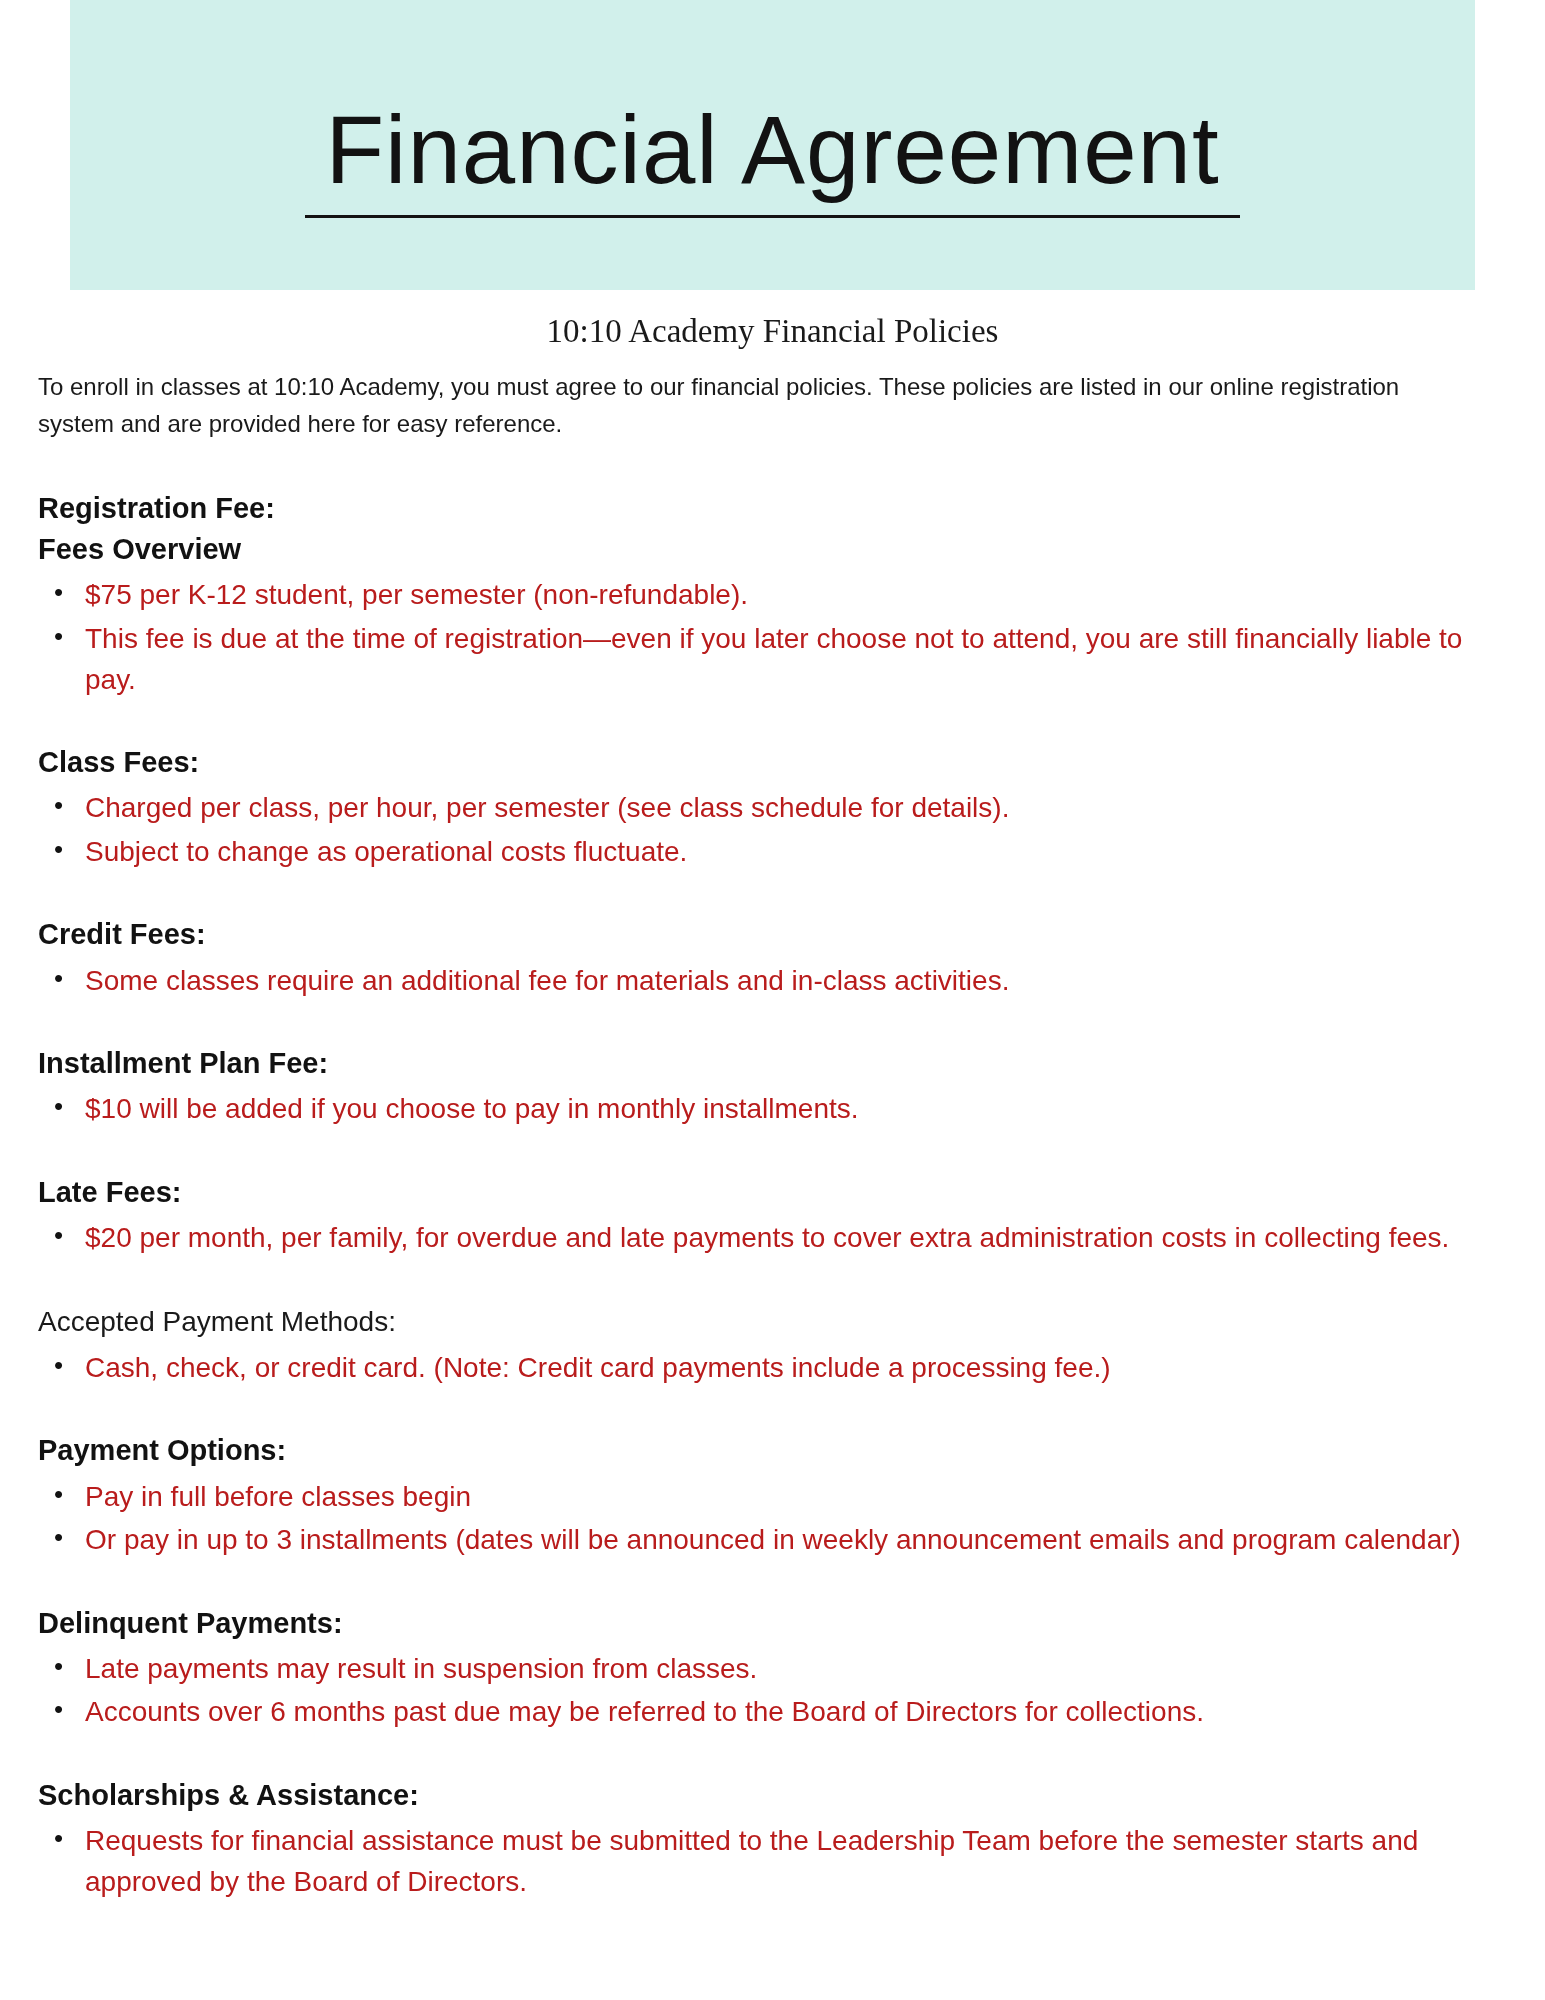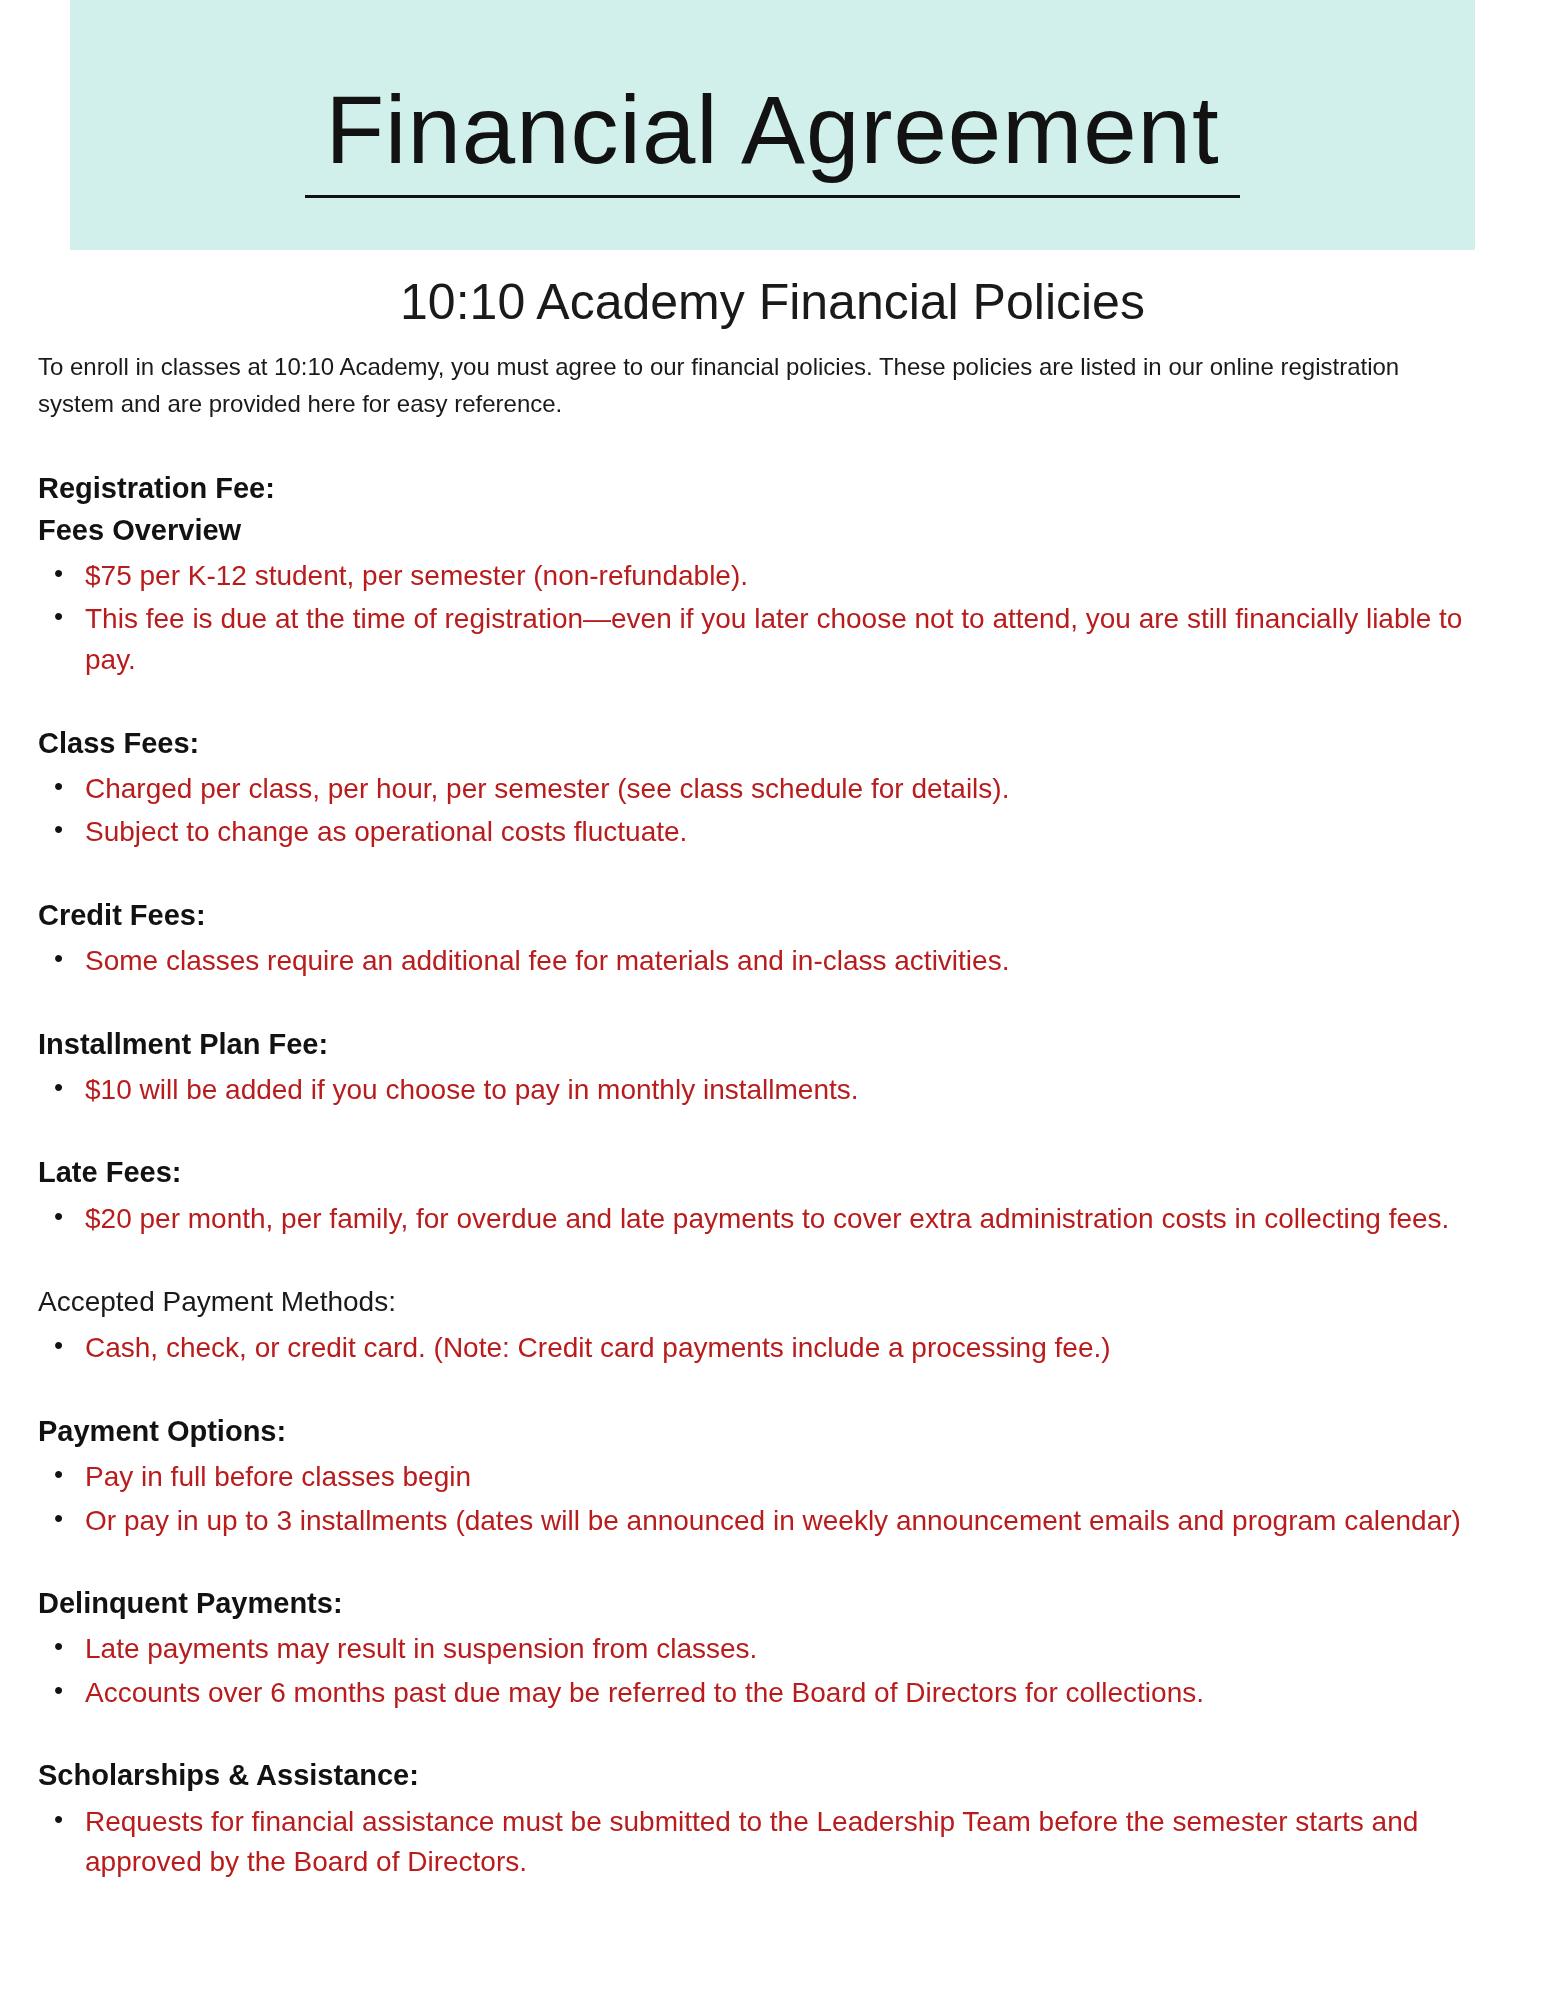--- a/index.html
+++ b/index.html
@@ -13,45 +13,46 @@
     color: #161616;
   }
   .page {
     position: relative;
     width: 1545px;
     height: 2000px;
     background: #ffffff;
   }
   .banner {
     margin: 0 70px;
-    height: 250px;
+    height: 290px;
     background: #d1f0eb;
     display: flex;
     align-items: center;
     justify-content: center;
   }
   .doc-title {
     margin: 0;
     margin-top: 28px;
     font-size: 96px;
     font-weight: 300;
     letter-spacing: 1px;
     color: #121212;
     border-bottom: 3px solid #121212;
     padding: 0 20px 14px 20px;
     line-height: 1.05;
     white-space: nowrap;
   }
   .subtitle {
     margin: 22px 70px 16px 70px;
     text-align: center;
-    font-size: 50px;
+    font-size: 33px;
     font-weight: 400;
     color: #1a1a1a;
     line-height: 1.2;
+    font-family: Liberation Serif, serif;
   }
   .content {
     margin: 14px 70px 0 38px;
   }
   .intro {
     margin: 0;
     font-size: 24px;
     line-height: 1.55;
     color: #1a1a1a;
   }

